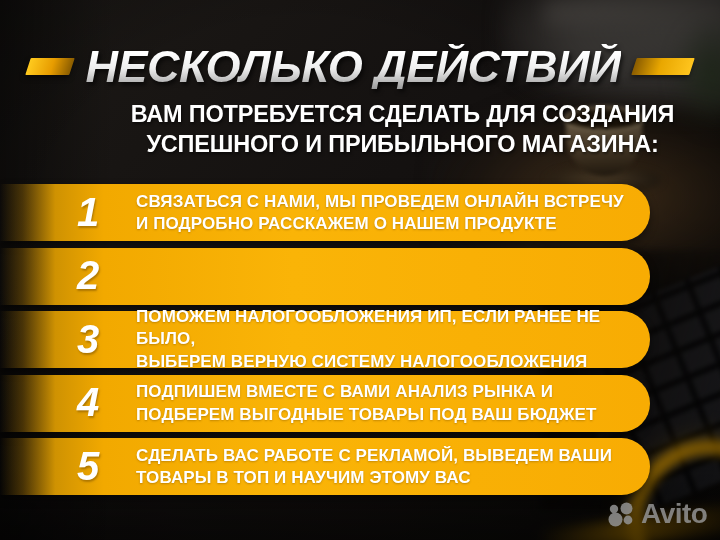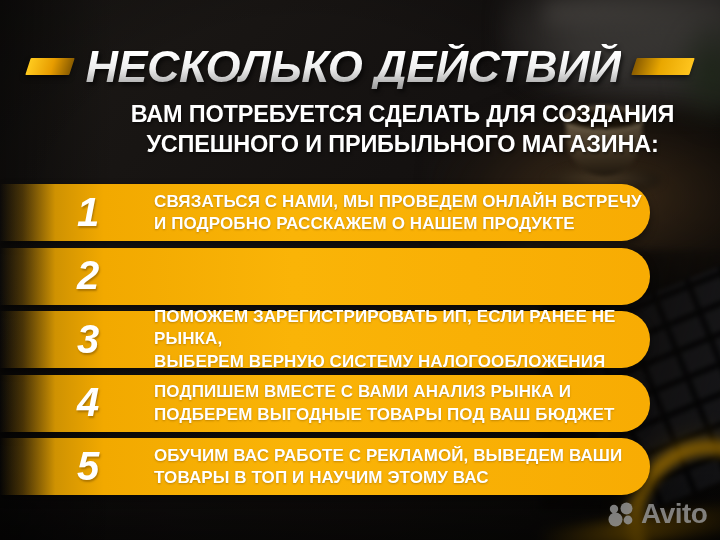--- a/index.html
+++ b/index.html
@@ -86,21 +86,20 @@
   .step-number{
     position:absolute;left:88px;top:50%;transform:translate(-50%,-52%);
     color:#fff;font-weight:bold;font-style:italic;font-size:40px;line-height:1;
     text-shadow:1px 2px 2px rgba(120,78,0,.5);
   }
   .step-text{
     position:absolute;left:136px;top:50%;transform:translateY(-50%);
     color:#fff;font-weight:bold;font-size:17px;line-height:22.5px;
     letter-spacing:.1px;white-space:pre-line;
     text-shadow:0 1px 2px rgba(130,85,0,.45);
-    margin-left:18px;
   }
 
   
   .watermark{position:absolute;left:608px;top:500px;display:flex;align-items:center;gap:6px;z-index:4;opacity:.85;}
   .avito-dots{display:block;width:27px;height:25px;}
   .avito-brand{color:#939393;font-weight:bold;font-size:28px;line-height:1;letter-spacing:-.5px;}
 </style>
 </head>
 <body>
 
@@ -135,31 +134,31 @@
     <li class="step">
       <span class="step-number">1</span>
       <span class="step-text">СВЯЗАТЬСЯ С НАМИ, МЫ ПРОВЕДЕМ ОНЛАЙН ВСТРЕЧУ
 И ПОДРОБНО РАССКАЖЕМ О НАШЕМ ПРОДУКТЕ</span>
     </li>
     <li class="step">
       <span class="step-number">2</span>
     </li>
     <li class="step">
       <span class="step-number">3</span>
-      <span class="step-text">ПОМОЖЕМ ЗАРЕГИСТРИРОВАТЬ ИП, ЕСЛИ РАНЕЕ НЕ РЫНКА,
+      <span class="step-text">ПОМОЖЕМ НАЛОГООБЛОЖЕНИЯ ИП, ЕСЛИ РАНЕЕ НЕ БЫЛО,
 ВЫБЕРЕМ ВЕРНУЮ СИСТЕМУ НАЛОГООБЛОЖЕНИЯ</span>
     </li>
     <li class="step">
       <span class="step-number">4</span>
       <span class="step-text">ПОДПИШЕМ ВМЕСТЕ С ВАМИ АНАЛИЗ РЫНКА И
 ПОДБЕРЕМ ВЫГОДНЫЕ ТОВАРЫ ПОД ВАШ БЮДЖЕТ</span>
     </li>
     <li class="step">
       <span class="step-number">5</span>
-      <span class="step-text">ОБУЧИМ ВАС РАБОТЕ С РЕКЛАМОЙ, ВЫВЕДЕМ ВАШИ
+      <span class="step-text">СДЕЛАТЬ ВАС РАБОТЕ С РЕКЛАМОЙ, ВЫВЕДЕМ ВАШИ
 ТОВАРЫ В ТОП И НАУЧИМ ЭТОМУ ВАС</span>
     </li>
   </ol>
 
   <div class="watermark">
     <svg class="avito-dots" viewBox="0 0 27 25" aria-hidden="true">
       <circle cx="6" cy="7" r="4.2" fill="#939393"></circle>
       <circle cx="18.5" cy="6.5" r="6" fill="#939393"></circle>
       <circle cx="7.5" cy="17.5" r="7" fill="#939393"></circle>
       <circle cx="20" cy="18" r="4.4" fill="#939393"></circle>

